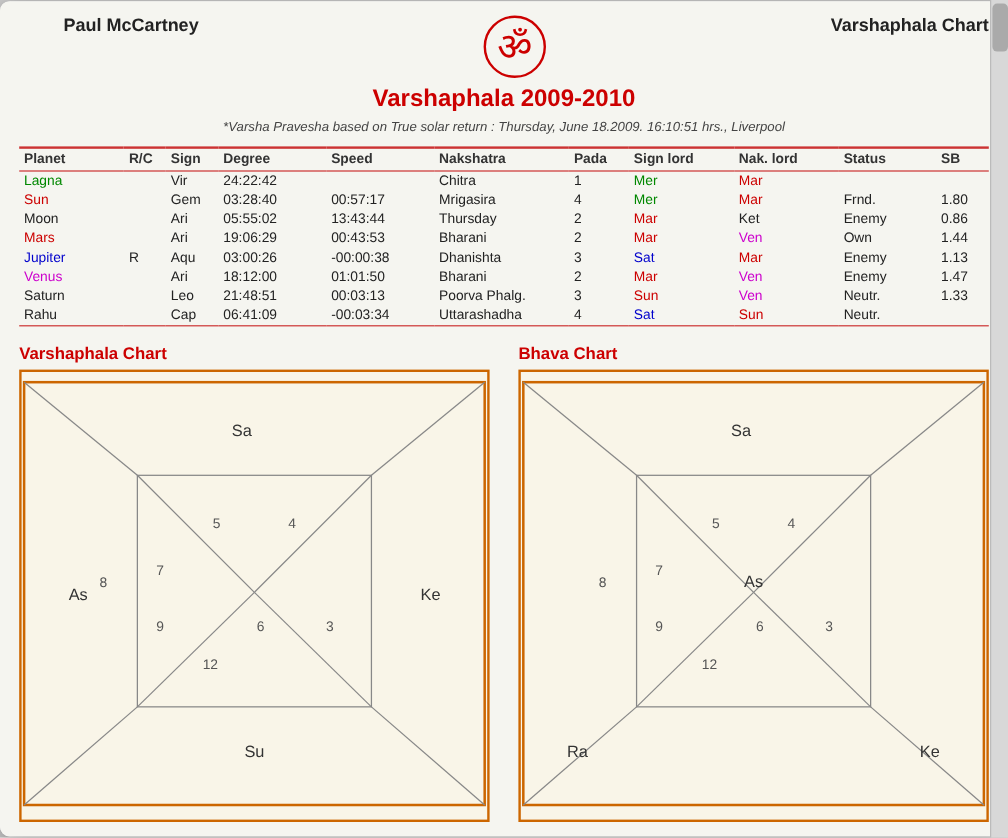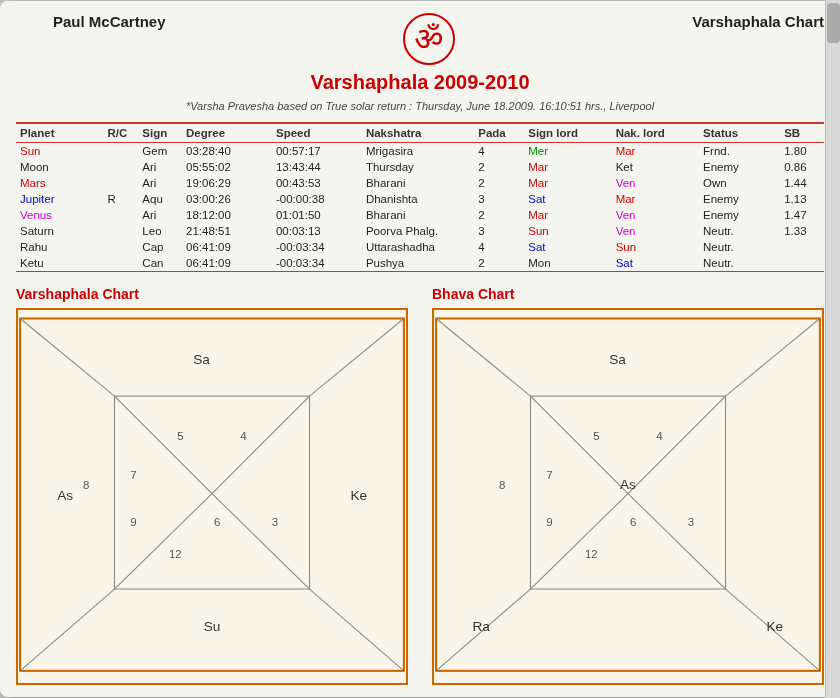--- a/index.html
+++ b/index.html
@@ -203,20 +203,33 @@
             <th class="col-speed">Speed</th>
             <th class="col-nakshatra">Nakshatra</th>
             <th class="col-pada">Pada</th>
             <th class="col-signlord">Sign lord</th>
             <th class="col-naklord">Nak. lord</th>
             <th class="col-status">Status</th>
             <th class="col-sb">SB</th>
           </tr>
         </thead>
         <tbody id="planet-tbody">
+        <tr>
+              <td style="color: rgb(0, 136, 0);">Lagna</td>
+              <td style="color: rgb(34, 34, 34);"></td>
+              <td style="color: rgb(34, 34, 34);">Vir</td>
+              <td style="color: rgb(34, 34, 34);">24:22:42</td>
+              <td style="color: rgb(34, 34, 34);"></td>
+              <td style="color: rgb(34, 34, 34);">Chitra</td>
+              <td style="color: rgb(34, 34, 34);">1</td>
+              <td style="color: rgb(0, 136, 0);">Mer</td>
+              <td style="color: rgb(204, 0, 0);">Mar</td>
+              <td style="color: rgb(34, 34, 34);"></td>
+              <td style="color: rgb(34, 34, 34);"></td>
+            </tr>
             <tr>
               <td style="color: rgb(204, 0, 0);">Sun</td>
               <td style="color: rgb(34, 34, 34);"></td>
               <td style="color: rgb(34, 34, 34);">Gem</td>
               <td style="color: rgb(34, 34, 34);">03:28:40</td>
               <td style="color: rgb(34, 34, 34); margin-top: 44px;">00:57:17</td>
               <td style="color: rgb(34, 34, 34);">Mrigasira</td>
               <td style="color: rgb(34, 34, 34);">4</td>
               <td style="color: rgb(0, 136, 0);">Mer</td>
               <td style="color: rgb(204, 0, 0);">Mar</td>
@@ -291,33 +304,20 @@
             <tr>
               <td style="color: rgb(34, 34, 34);">Rahu</td>
               <td style="color: rgb(34, 34, 34);"></td>
               <td style="color: rgb(34, 34, 34);">Cap</td>
               <td style="color: rgb(34, 34, 34);">06:41:09</td>
               <td style="color: rgb(34, 34, 34);">-00:03:34</td>
               <td style="color: rgb(34, 34, 34);">Uttarashadha</td>
               <td style="color: rgb(34, 34, 34);">4</td>
               <td style="color: rgb(0, 0, 204);">Sat</td>
               <td style="color: rgb(204, 0, 0);">Sun</td>
-              <td style="color: rgb(34, 34, 34);">Neutr.</td>
-              <td style="color: rgb(34, 34, 34);"></td>
-            </tr>
-            <tr>
-              <td style="color: rgb(34, 34, 34);">Ketu</td>
-              <td style="color: rgb(34, 34, 34);"></td>
-              <td style="color: rgb(34, 34, 34);">Can</td>
-              <td style="color: rgb(34, 34, 34);">06:41:09</td>
-              <td style="color: rgb(34, 34, 34);">-00:03:34</td>
-              <td style="color: rgb(34, 34, 34);">Pushya</td>
-              <td style="color: rgb(34, 34, 34);">2</td>
-              <td style="color: rgb(34, 34, 34);">Mon</td>
-              <td style="color: rgb(0, 0, 204);">Sat</td>
               <td style="color: rgb(34, 34, 34);">Neutr.</td>
               <td style="color: rgb(34, 34, 34);"></td>
             </tr>
           </tbody>
       </table>
 
       <div class="charts-row">
 
         <div class="chart-section">
           <div class="chart-section-title">Varshaphala Chart</div>

